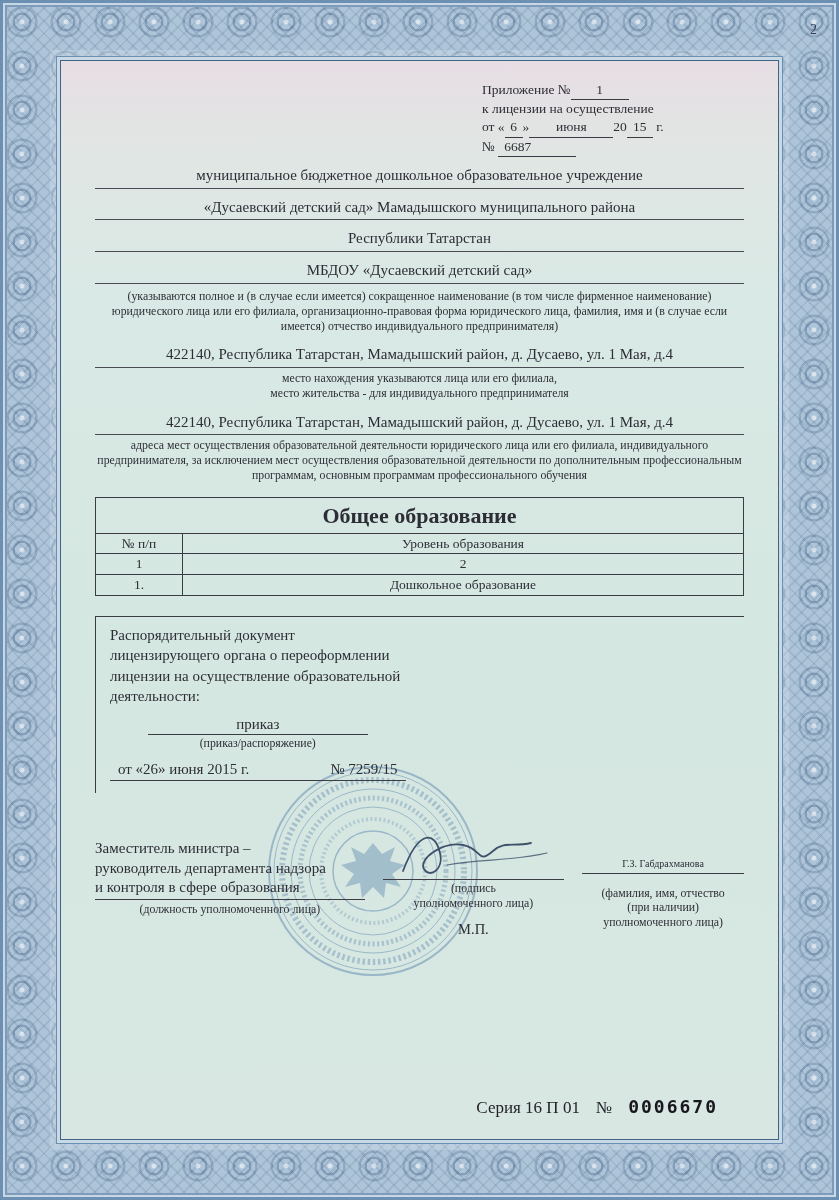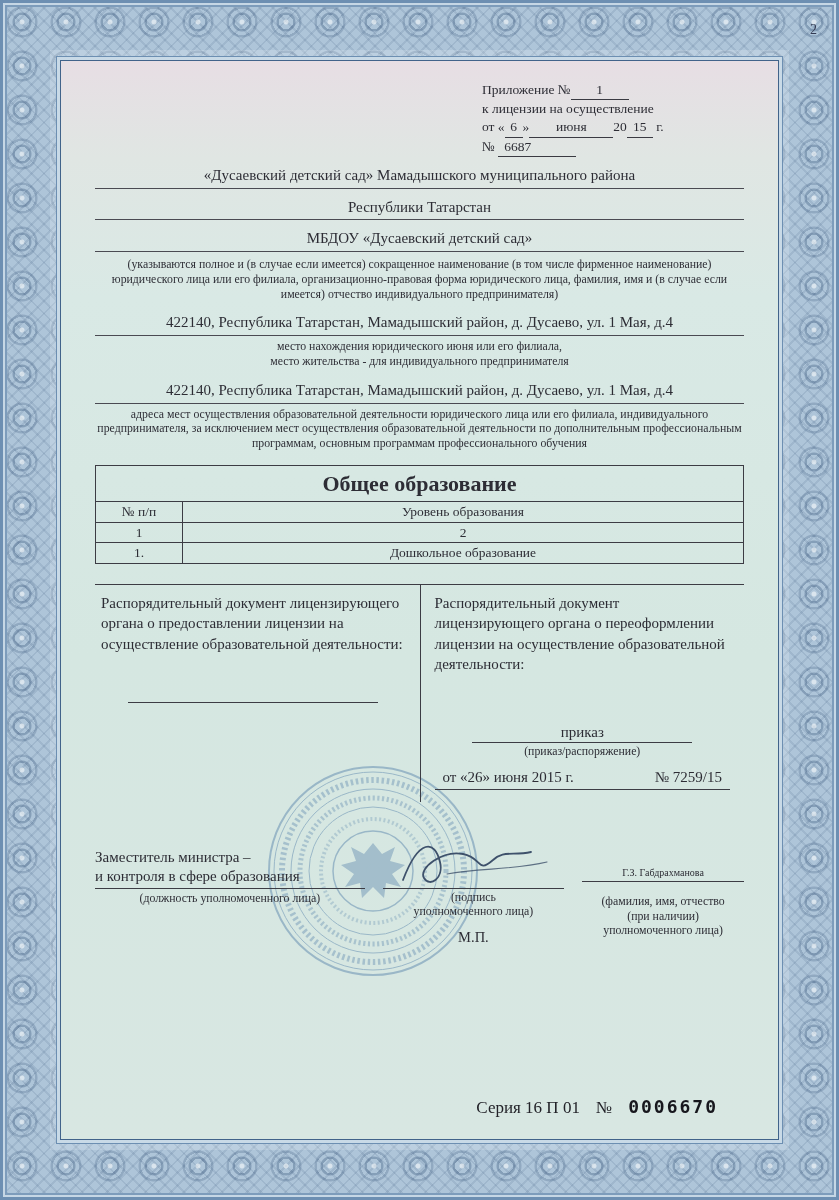--- a/index.html
+++ b/index.html
@@ -61,21 +61,21 @@
   table.edu td { border:1px solid #3c3c44; padding:1px 6px; font-size:13.5px; text-align:center; }
   table.edu .t-title { font-weight:bold; font-size:22px; padding:3px 6px; }
   table.edu .c1 { width:74px; }
 
   
   .orders { position:relative; z-index:1; display:flex; border-top:1px solid #3c3c44; margin-top:20px; min-height:158px; }
   .orders .col { width:50%; box-sizing:border-box; padding:8px 14px 12px 6px; font-size:15px; line-height:1.35; }
   .orders .col.right { border-left:1px solid #3c3c44; padding-left:14px; }
   .blank-line { border-bottom:1px solid #3c3c44; height:26px; width:82%; margin:22px auto 0; }
   .order-doc-type { text-align:center; margin-top:8px; }
-  .order-doc-type .u { display:inline-block; min-width:220px; text-align:center; border-bottom:1px solid #3c3c44;margin-top:40px; }
+  .order-doc-type .u { display:inline-block; min-width:220px; text-align:center; border-bottom:1px solid #3c3c44; }
   .order-caption { text-align:center; font-size:11.8px; margin-top:1px; }
   .order-date-line { border-bottom:1px solid #3c3c44; display:flex; justify-content:space-between; padding:2px 8px 1px; margin-top:5px; font-size:15px; }
 
   
   .signing { position:relative; z-index:1; display:flex; gap:18px; margin-top:46px; }
   .sign-left { width:300px; font-size:15px; line-height:1.28; }
   .sign-left .l3 { border-bottom:1px solid #3c3c44; padding-bottom:2px; }
   .sign-left .caption { margin-top:2px; }
   .sign-mid { width:202px; position:relative; padding-top:40px; }
   .sign-rule { border-top:1px solid #3c3c44; width:100%; }
@@ -126,30 +126,31 @@
       <div>
         <span>от «</span><span class="fill f-day">6</span><span>»</span><span class="fill f-month">июня</span><span>20</span><span class="fill f-year">15</span> <span>г.</span>
       </div>
       <div>
         <span>№</span> <span class="fill f-doc">6687</span>
       </div>
     </div>
 
 
     <div>
+      <div class="org-line">муниципальное бюджетное дошкольное образовательное учреждение</div>
       <div class="org-line">«Дусаевский детский сад» Мамадышского муниципального района</div>
       <div class="org-line">Республики Татарстан</div>
       <div class="org-line">МБДОУ «Дусаевский детский сад»</div>
       <div class="caption org-caption">(указываются полное и (в случае если имеется) сокращенное наименование (в том числе фирменное наименование) юридического лица или его филиала, организационно-правовая форма юридического лица, фамилия, имя и (в случае если имеется) отчество индивидуального предпринимателя)</div>
     </div>
 
     <div>
       <div class="addr">422140, Республика Татарстан, Мамадышский район, д. Дусаево, ул. 1 Мая, д.4</div>
       <div class="caption addr-caption">
-        <div>место нахождения юридического июня или его филиала,</div>
+        <div>место нахождения указываются лица или его филиала,</div>
         <div>место жительства - для индивидуального предпринимателя</div>
       </div>
     </div>
 
     <div>
       <div class="addr">422140, Республика Татарстан, Мамадышский район, д. Дусаево, ул. 1 Мая, д.4</div>
       <div class="caption addr-caption">адреса мест осуществления образовательной деятельности юридического лица или его филиала, индивидуального предпринимателя, за исключением мест осуществления образовательной деятельности по дополнительным профессиональным программам, основным программам профессионального обучения</div>
     </div>
 
     <table class="edu">
@@ -166,40 +167,37 @@
         <td>2</td>
       </tr>
       <tr>
         <td class="c1">1.</td>
         <td>Дошкольное образование</td>
       </tr>
     </tbody>
       </table>
 
     <div class="orders">
-      <div class="col">
-        <div>Распорядительный документ лицензирующего органа о предоставлении лицензии на осуществление образовательной деятельности:</div>
-        <div class="blank-line"></div>
-      </div>
       <div class="col right">
         <div>Распорядительный документ лицензирующего органа о переоформлении лицензии на осуществление образовательной деятельности:</div>
         <div class="order-doc-type">
           <span class="u">приказ</span>
         </div>
         <div class="order-caption">(приказ/распоряжение)</div>
         <div class="order-date-line">
           <span>от «26» июня 2015 г.</span>
           <span>№ 7259/15</span>
         </div>
       </div>
     </div>
 
     <div class="signing">
       <div class="sign-left">
         <div>Заместитель министра –</div>
+        <div>руководитель департамента надзора</div>
         <div class="l3">и контроля в сфере образования</div>
         <div class="caption">(должность уполномоченного лица)</div>
       </div>
 
       <div class="sign-mid">
         <svg class="signature-svg" viewBox="0 0 180 60" width="180" height="60" aria-hidden="true">
           <g fill="none" stroke="#3e516b" stroke-linecap="round">
             <path d="M14 48 C 30 6, 46 8, 51 30 C 55 46, 41 56, 35 46 C 29 36, 54 18, 74 22 C 94 26, 88 42, 104 28 C 114 18, 124 24, 142 20" stroke-width="1.8"></path>
             <path d="M58 42 C 92 36, 124 38, 158 30" stroke-width="1.1" opacity="0.8"></path>
           </g>

